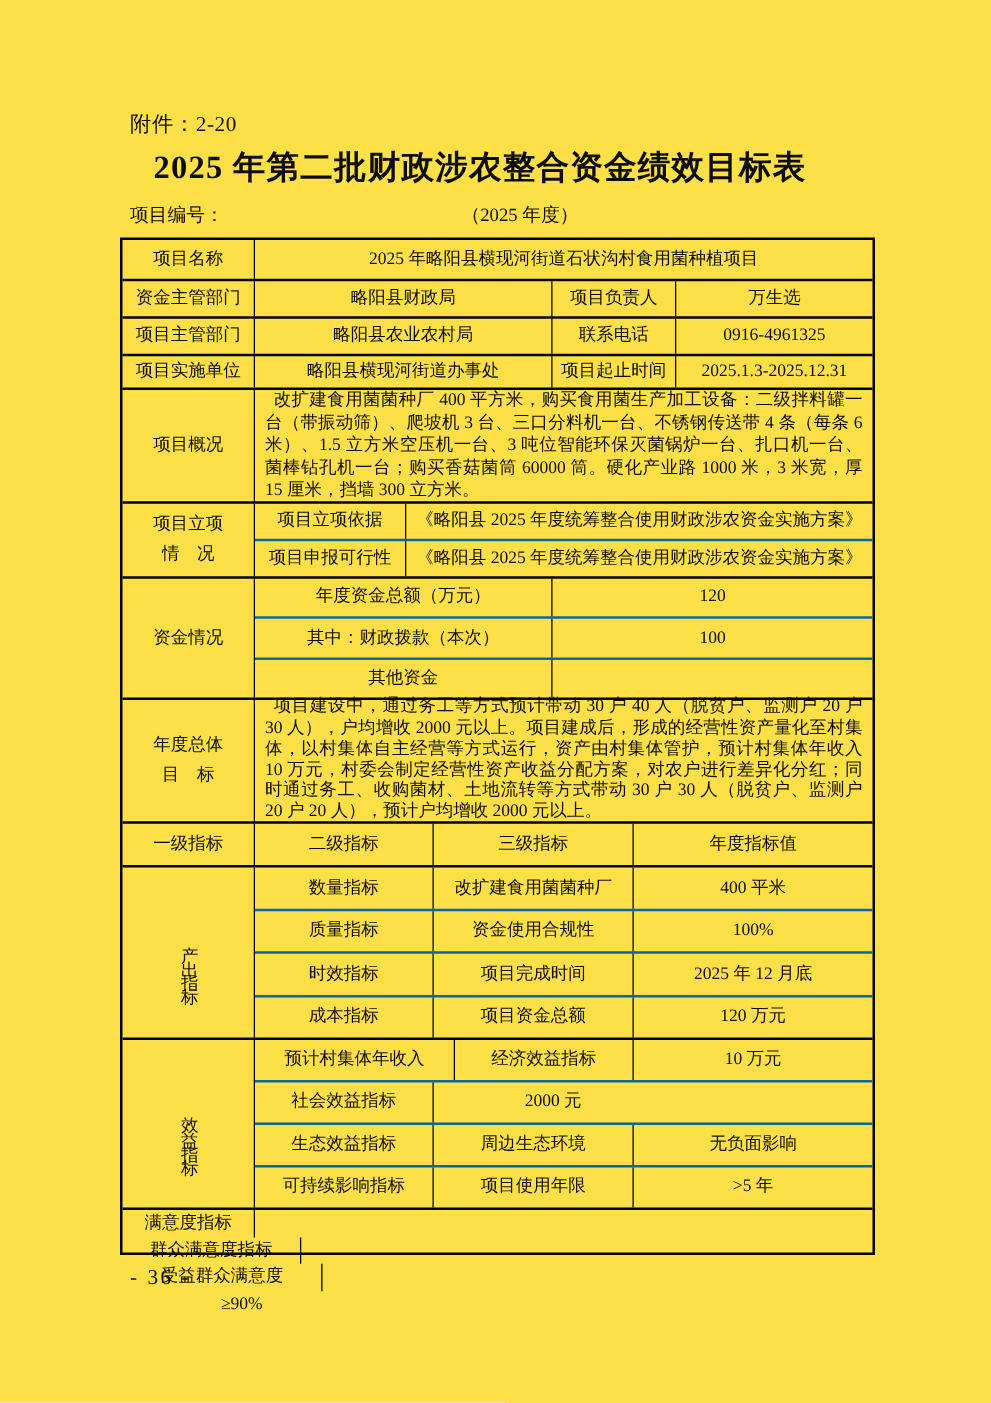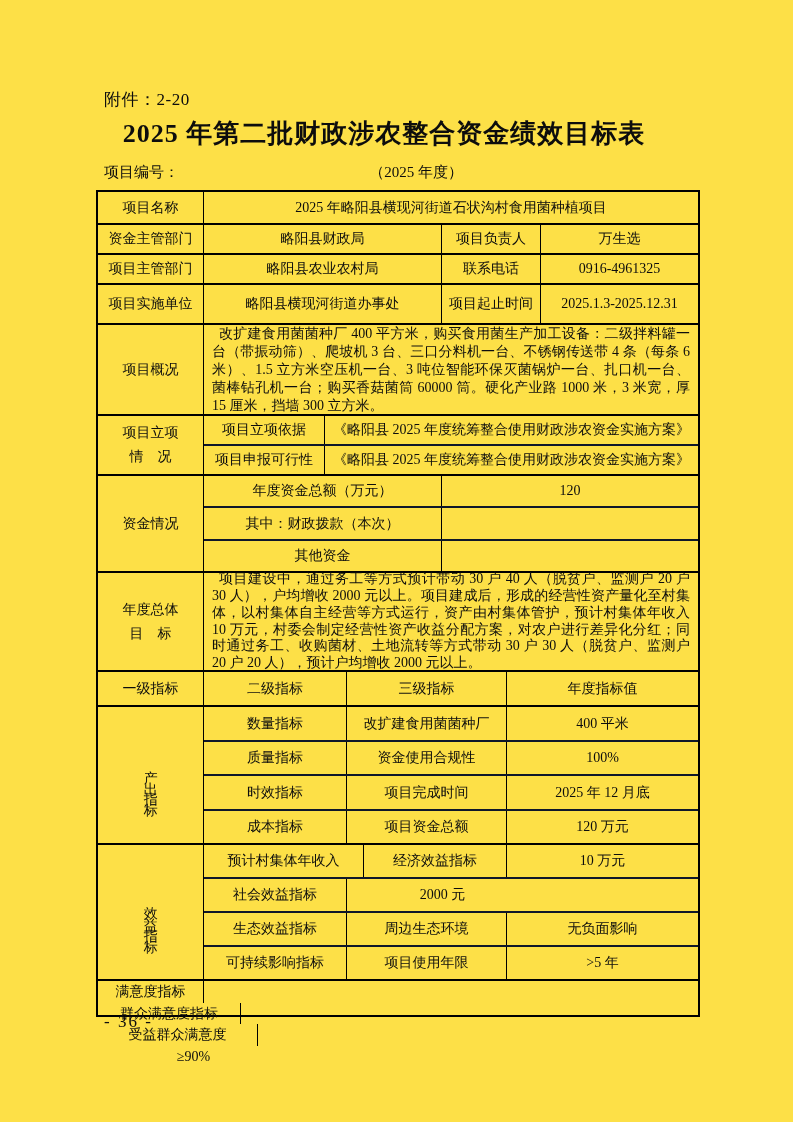--- a/index.html
+++ b/index.html
@@ -56,35 +56,35 @@
   .wCD{width:256px;flex:none;}
   .wB2{width:121px;flex:none;}
   .wRest{width:373px;flex:none;}
   
   .wIA{width:106px;flex:none;}
   .wIB{width:143px;flex:none;}
   .wIC{width:160px;flex:none;}
   .wID{width:191px;flex:none;}
   
   .subcol{display:flex;flex-direction:column;flex:1;}
-  .subrow{display:flex;flex:1;border-bottom:2px solid #0f172a;box-sizing:border-box;}
+  .subrow{display:flex;flex:1;border-bottom:2px solid #0369a1;box-sizing:border-box;}
   .subrow.last{border-bottom:none;}
   .two-line{line-height:1.7;}
   .vlabel{
     writing-mode:vertical-rl;
     text-orientation:upright;
     letter-spacing:11px;
     padding-top:11px;
   }
   .pageno{
     position:absolute;left:104px;top:1012px;
     font-size:17px;letter-spacing:2px;
   }
   
-  .h33{height:33px;}.h30{height:30px;}.h29{height:40px;}
+  .h33{height:33px;}.h30{height:30px;}.h29{height:27px;}
   .h91{height:91px;}.h60{height:60px;}.h97{height:97px;}.h99{height:99px;}
   .h35{height:35px;}.h138{height:138px;}.h136{height:136px;}.h34{height:34px;flex-direction:column;}
 </style>
 </head>
 <body>
 
 <div class="page">
 
   <div class="attachment">附件：2-20</div>
   <div class="doc-title">2025 年第二批财政涉农整合资金绩效目标表</div>
@@ -150,20 +150,21 @@
 
     <div class="row h97">
       <div class="c wA">资金情况</div>
       <div class="subcol">
         <div class="subrow">
           <div class="c wB">年度资金总额（万元）</div>
           <div class="c wCD lastc">120</div>
         </div>
         <div class="subrow">
           <div class="c wB">其中：财政拨款（本次）</div>
+          <div class="c wCD lastc">100</div>
         </div>
         <div class="subrow last">
           <div class="c wB">其他资金</div>
           <div class="c wCD lastc"></div>
         </div>
       </div>
     </div>
 
     <div class="row h99">
       <div class="c wA">

